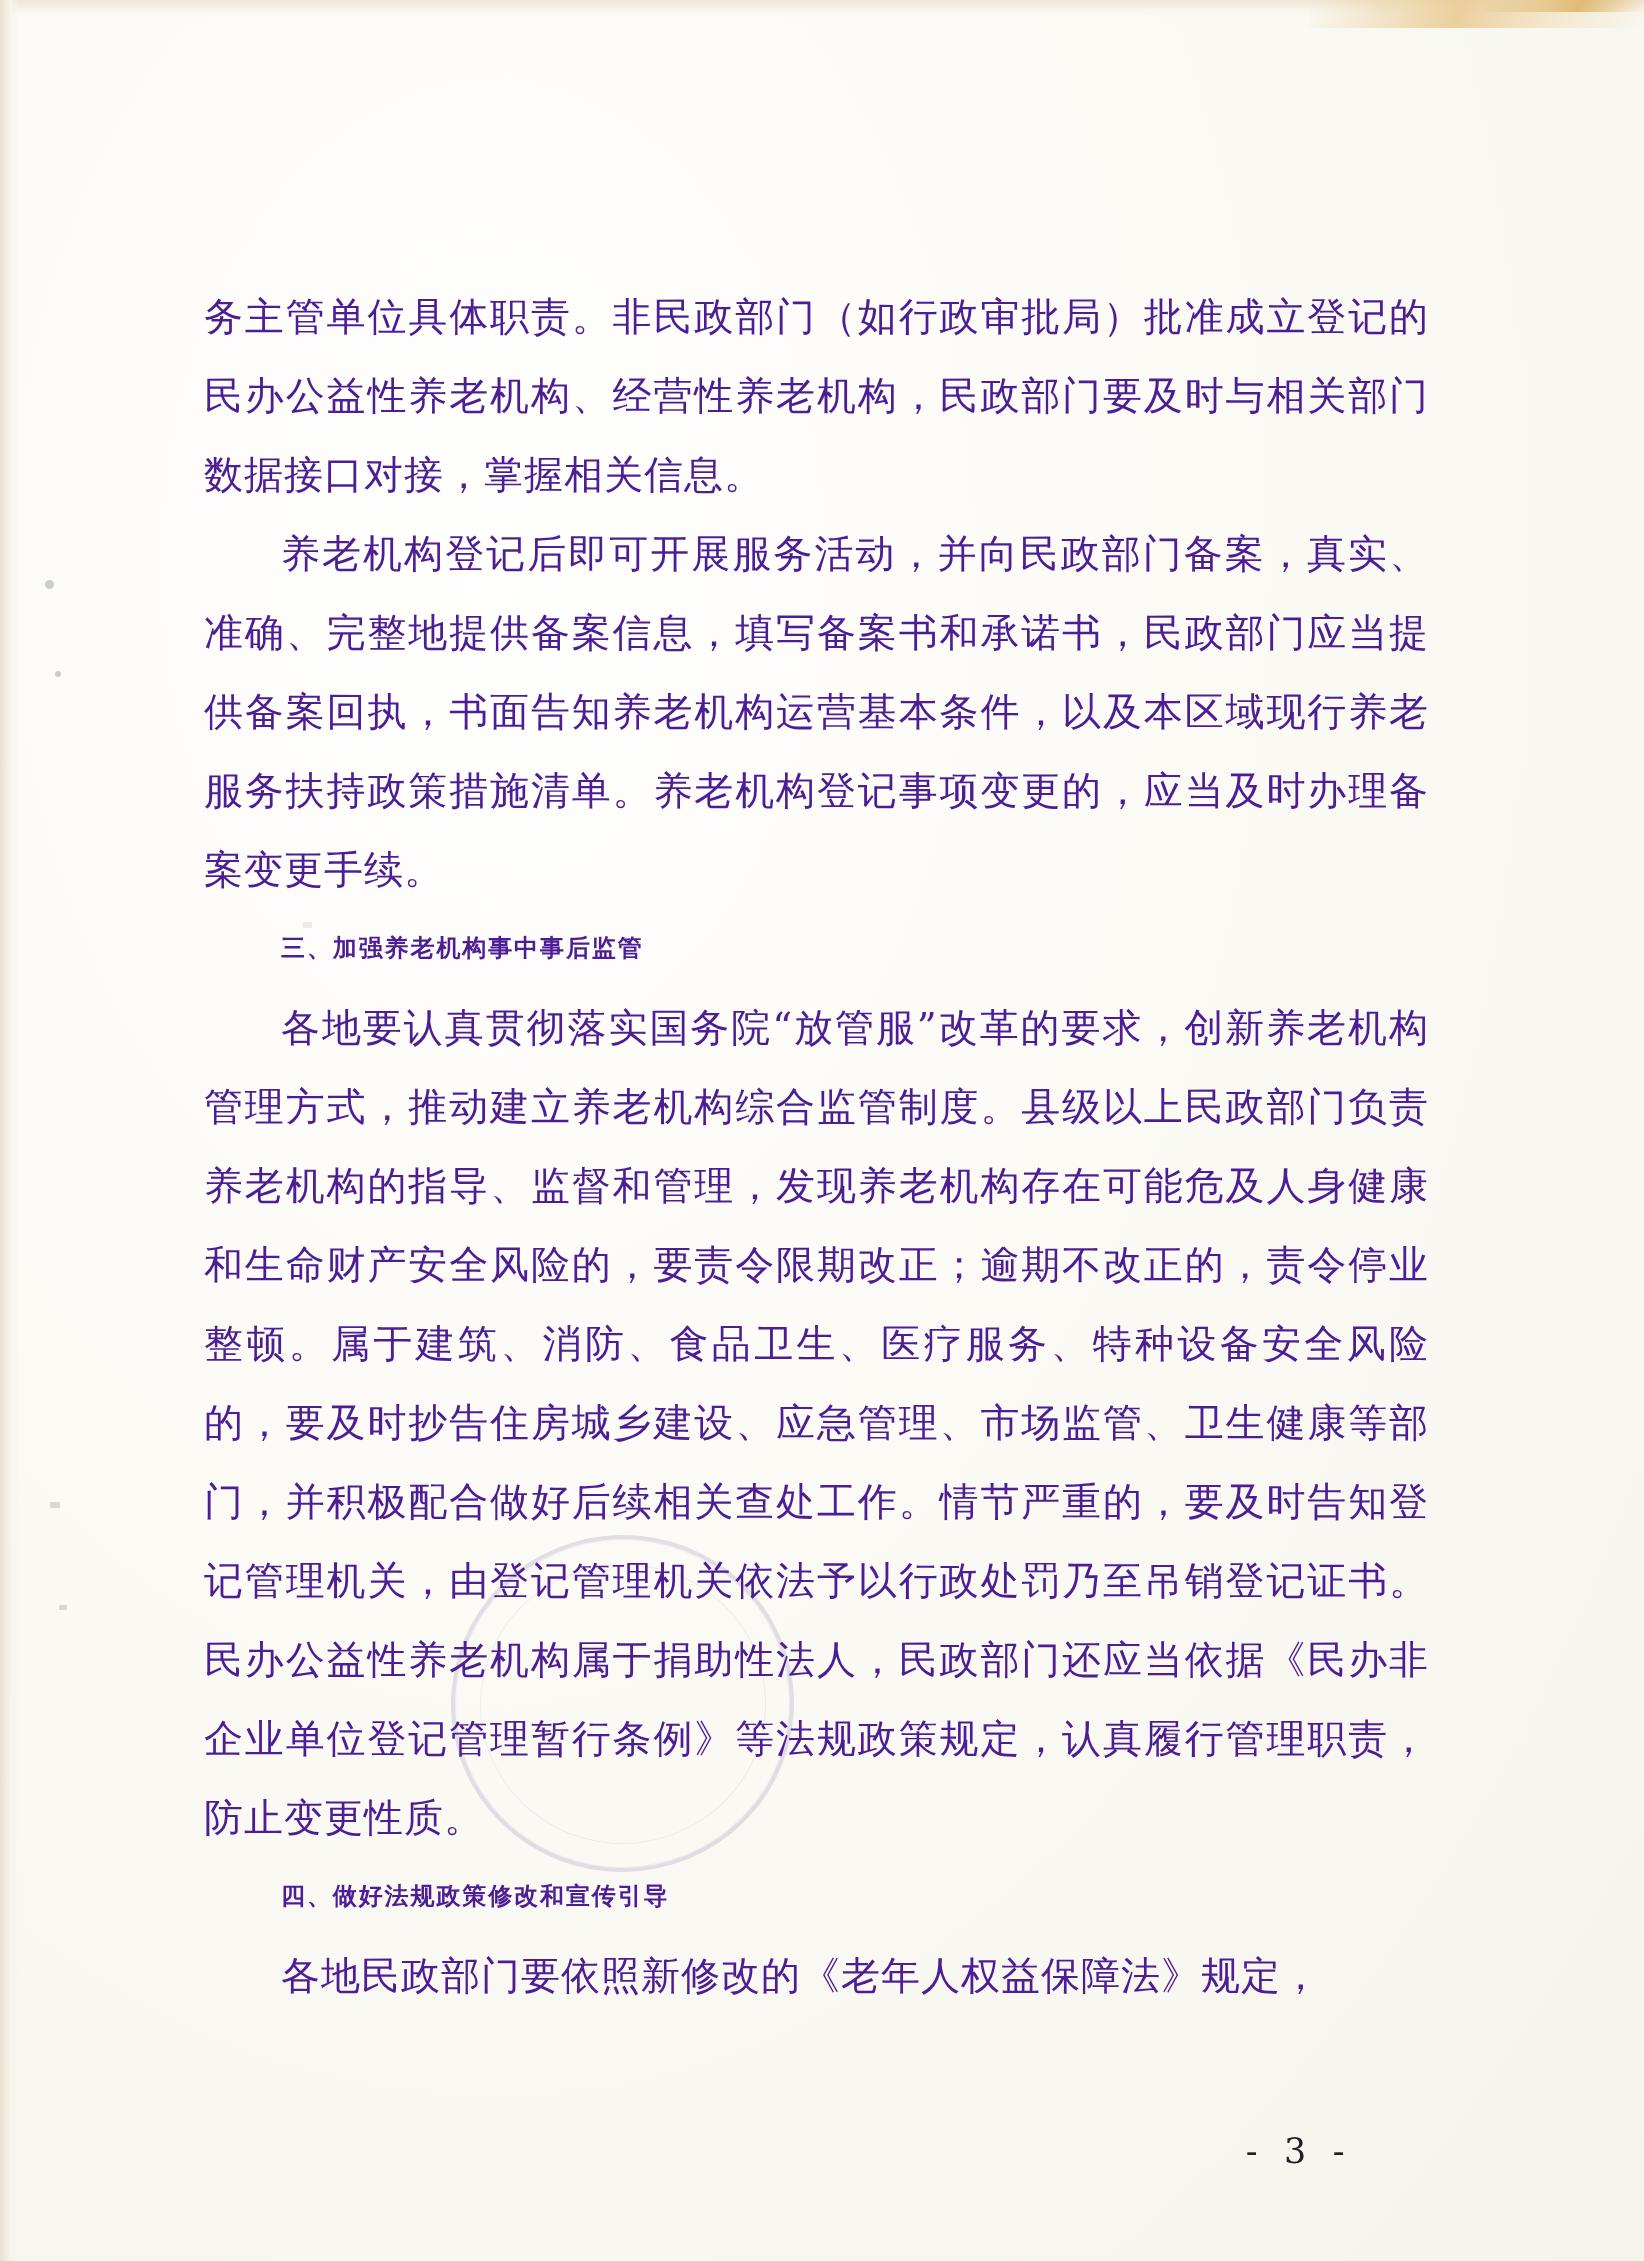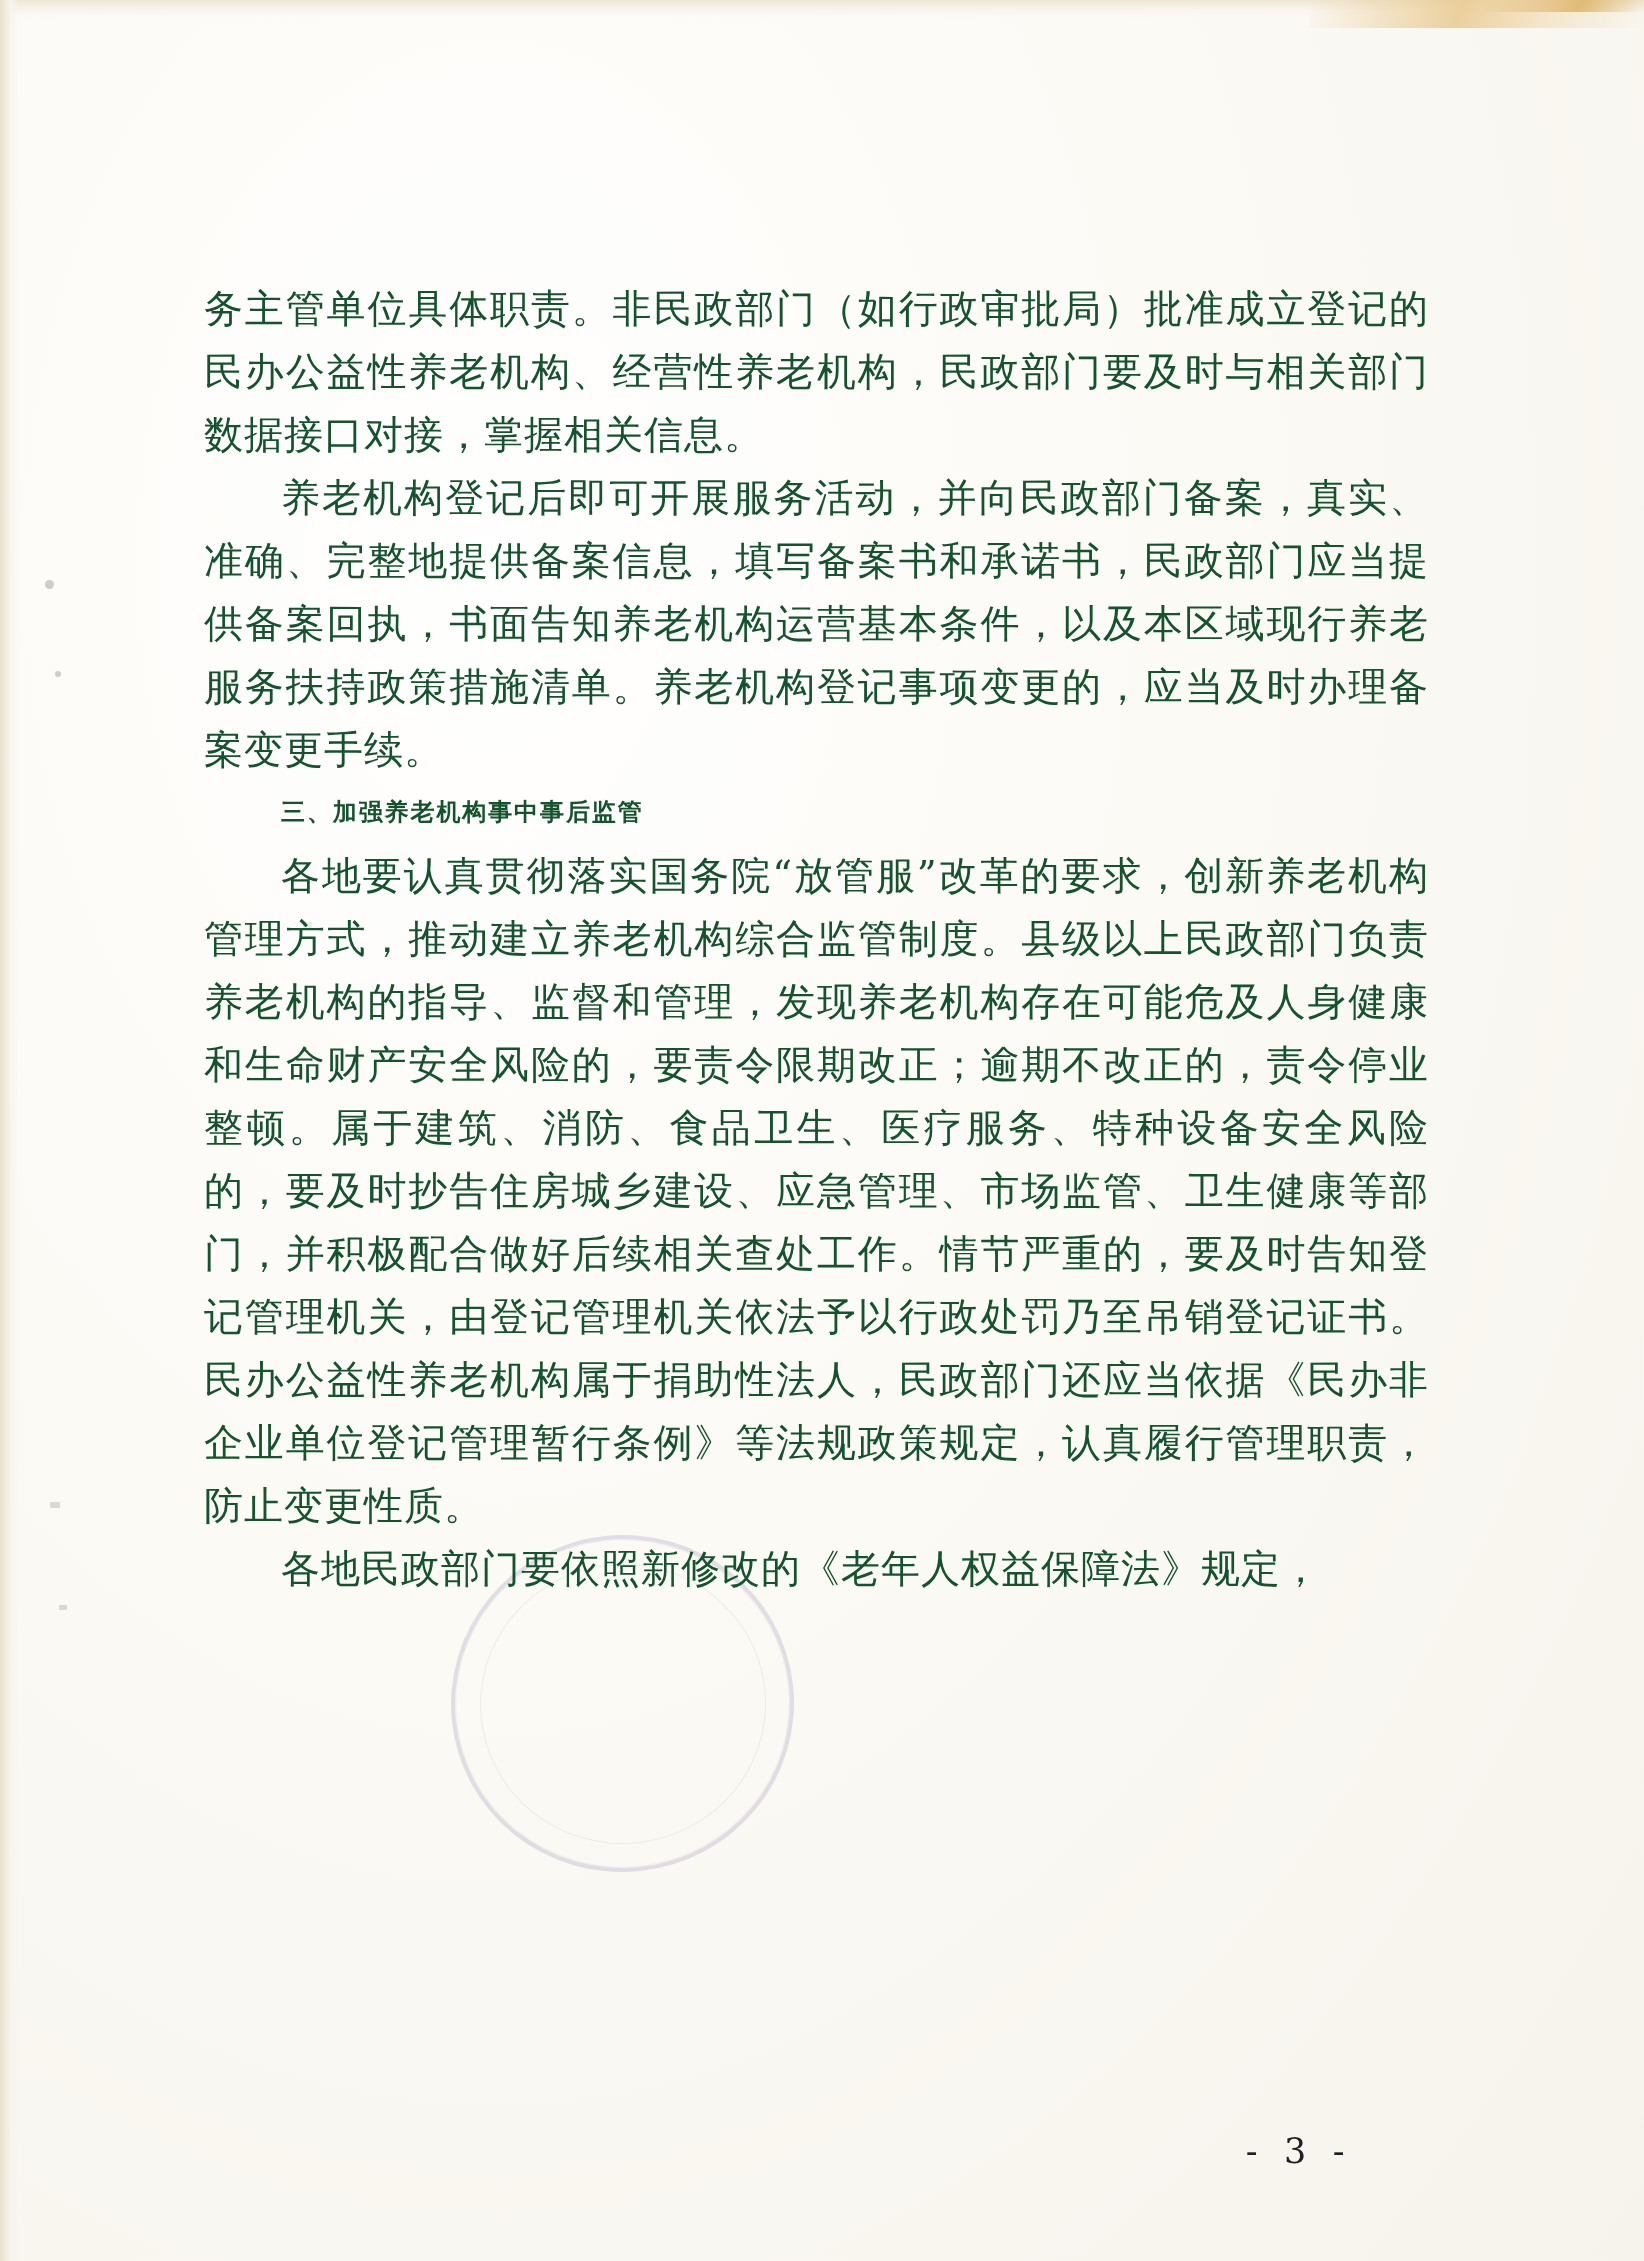--- a/index.html
+++ b/index.html
@@ -53,23 +53,23 @@
     opacity: 0.7;
     pointer-events: none;
   }
   .content {
     position: absolute;
     left: 204px;
     top: 277px;
     width: 1225px;
   }
   .para, .heading {
-    color: #14532d;
+    color: #4c1d95;
     font-size: 39px;
-    line-height: 63px;
+    line-height: 79px;
     letter-spacing: 1px;
     text-align: justify;
     text-justify: inter-character;
     margin: 0 0 0 0;
     font-family: "DejaVu Serif", "Liberation Serif", serif;
   }
   .para {
     text-indent: 0;
   }
   .para.indent {
@@ -153,20 +153,21 @@
   <div class="content">
 
     <p class="para">务主管单位具体职责。非民政部门（如行政审批局）批准成立登记的民办公益性养老机构、经营性养老机构，民政部门要及时与相关部门数据接口对接，掌握相关信息。</p>
 
     <p class="para indent">养老机构登记后即可开展服务活动，并向民政部门备案，真实、准确、完整地提供备案信息，填写备案书和承诺书，民政部门应当提供备案回执，书面告知养老机构运营基本条件，以及本区域现行养老服务扶持政策措施清单。养老机构登记事项变更的，应当及时办理备案变更手续。</p>
 
     <p class="heading">三、加强养老机构事中事后监管</p>
 
     <p class="para indent">各地要认真贯彻落实国务院“放管服”改革的要求，创新养老机构管理方式，推动建立养老机构综合监管制度。县级以上民政部门负责养老机构的指导、监督和管理，发现养老机构存在可能危及人身健康和生命财产安全风险的，要责令限期改正；逾期不改正的，责令停业整顿。属于建筑、消防、食品卫生、医疗服务、特种设备安全风险的，要及时抄告住房城乡建设、应急管理、市场监管、卫生健康等部门，并积极配合做好后续相关查处工作。情节严重的，要及时告知登记管理机关，由登记管理机关依法予以行政处罚乃至吊销登记证书。民办公益性养老机构属于捐助性法人，民政部门还应当依据《民办非企业单位登记管理暂行条例》等法规政策规定，认真履行管理职责，防止变更性质。</p>
 
+    <p class="heading">四、做好法规政策修改和宣传引导</p>
 
     <p class="para indent">各地民政部门要依照新修改的《老年人权益保障法》规定，</p>
 
   </div>
 
   <div class="footer">
     <span class="page-num">- 3 -</span>
   </div>
 
 </div>

